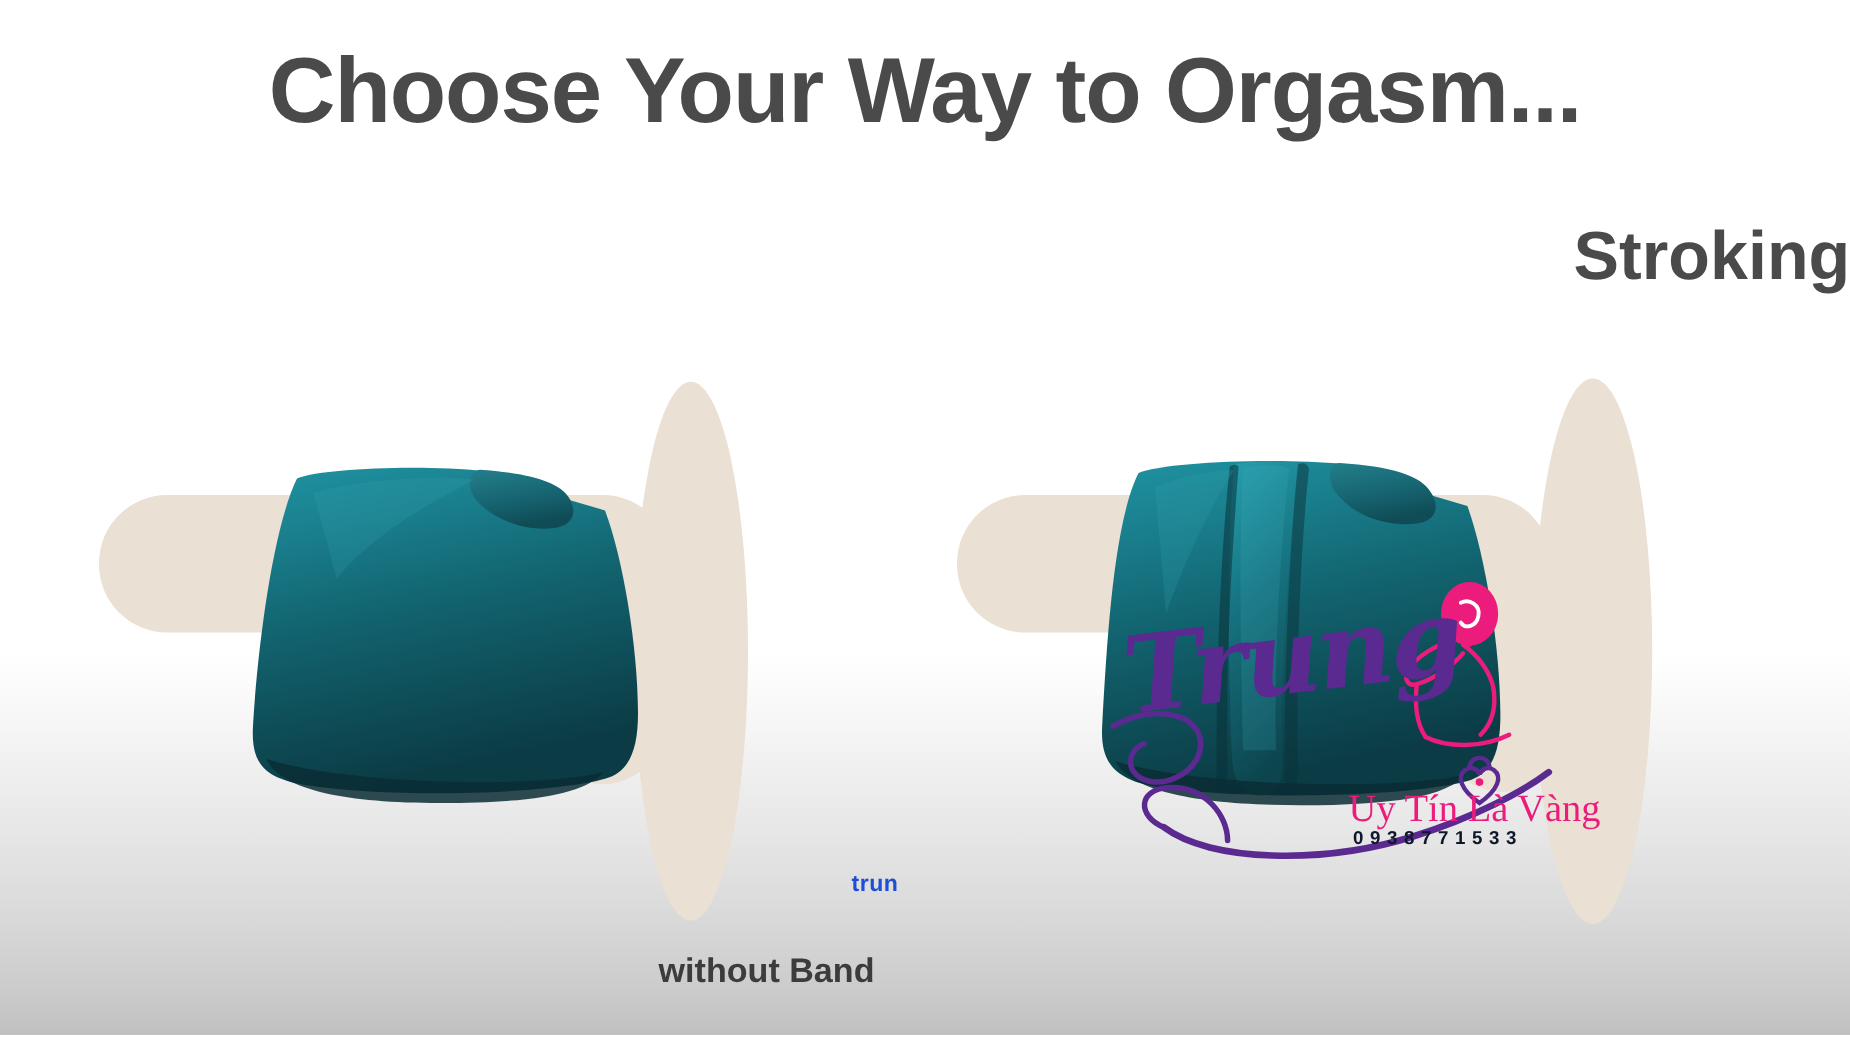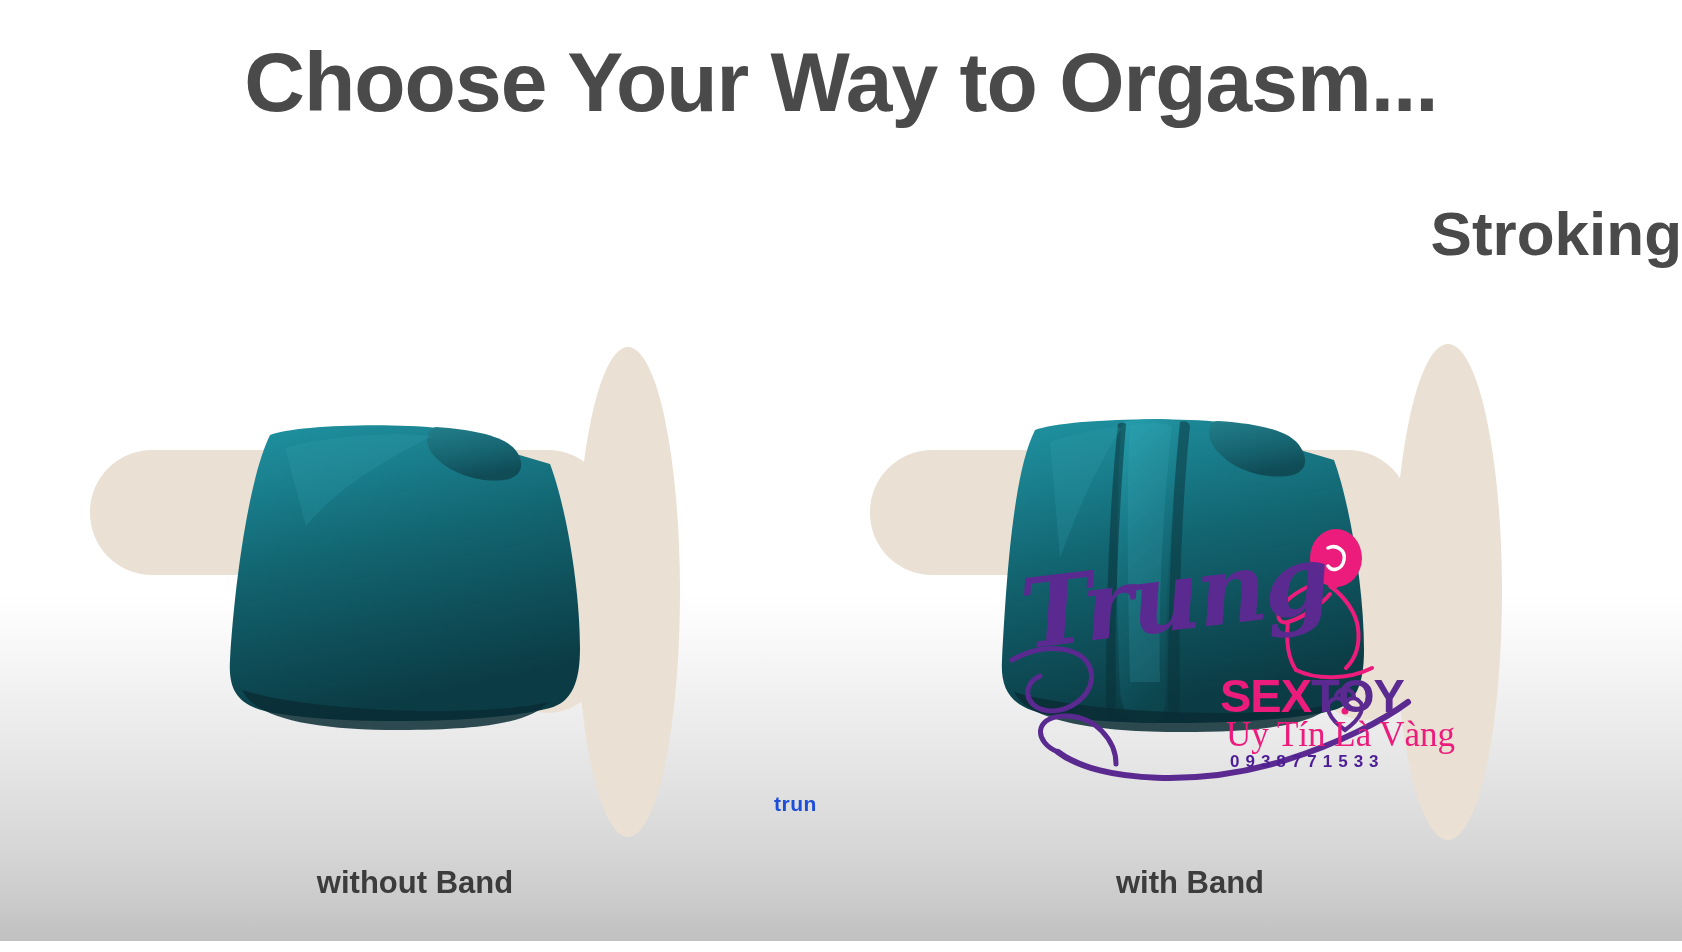--- a/index.html
+++ b/index.html
@@ -49,21 +49,21 @@
   }
   
   .panel { position:absolute; top:330px; width:760px; height:560px; }
   .panel-left  { left:80px; }
   .panel-right { left:860px; }
 
   .caption {
     position:absolute;
     top:862px;
     width:760px;
-    text-align:center;
+    text-align:right;
     font-size:31px;
     line-height:42px;
     font-weight:bold;
     color:#3c3c3c;
   }
   .caption-left  { left:35px; }
   .caption-right { left:810px; }
 
   
   .silhouette { position:absolute; left:0; top:0; width:760px; height:560px; }
@@ -119,21 +119,21 @@
     line-height:30px;
     color:#ec1c7d;
     white-space:nowrap;
   }
   .wm-phone {
     position:absolute;
     left:226px; top:224px;
     font-size:17px;
     line-height:20px;
     font-weight:bold;
-    color:#4c1d95;
+    color:#0f172a;
     letter-spacing:6px;
     white-space:nowrap;
   }
   .wm-figure { position:absolute; left:258px; top:0px; }
   .wm-swoosh { position:absolute; left:0px; top:96px; }
 </style>
 </head>
 <body>
 
 <div id="stage">
@@ -270,21 +270,20 @@
       <path d="M 154 362
                C 224 384, 404 390, 472 374
                C 456 394, 406 402, 322 402
                C 232 402, 168 390, 154 362 Z" fill="#0a2d35" opacity="0.85"></path>
 
       <path d="M 190 112 C 226 100, 250 96, 262 98
                C 242 126, 218 178, 200 228 Z" fill="#35a4b2" opacity="0.22"></path>
     </svg>
   </div>
 
-  <div class="caption caption-right">with Band</div>
 
   <div class="watermark">
 
     <svg class="wm-swoosh" width="420" height="170" viewBox="0 0 420 170">
       <path d="M 8 36
                C 40 18, 78 22, 86 44
                C 95 70, 62 92, 40 86
                C 20 81, 18 60, 36 52" fill="none" stroke="#5b2a91" stroke-width="5" stroke-linecap="round"></path>
       <path d="M 54 128
                C 96 160, 200 162, 282 136
@@ -309,22 +308,19 @@
 
     <svg style="position:absolute; left:318px; top:150px;" width="46" height="56" viewBox="0 0 46 56">
       <path d="M 14 20 C 14 8, 32 8, 32 20" fill="none" stroke="#5b2a91" stroke-width="4"></path>
       <path d="M 23 52 C 6 40, 2 28, 10 22 C 16 18, 22 22, 23 26
                C 24 22, 30 18, 36 22 C 44 28, 40 40, 23 52 Z" fill="none" stroke="#5b2a91" stroke-width="4"></path>
       <circle cx="23" cy="33" r="3.5" fill="#ec1c7d"></circle>
     </svg>
 
     <div class="wm-script">Trung</div>
 
-    <div class="wm-brand">
-      <span class="wm-sex">SEX</span><span class="wm-toy">TOY</span>
-    </div>
 
     <div class="wm-tagline">Uy Tín Là Vàng</div>
 
     <div class="wm-phone">0938771533</div>
   </div>
 
 </div>
 
 </body></html>

